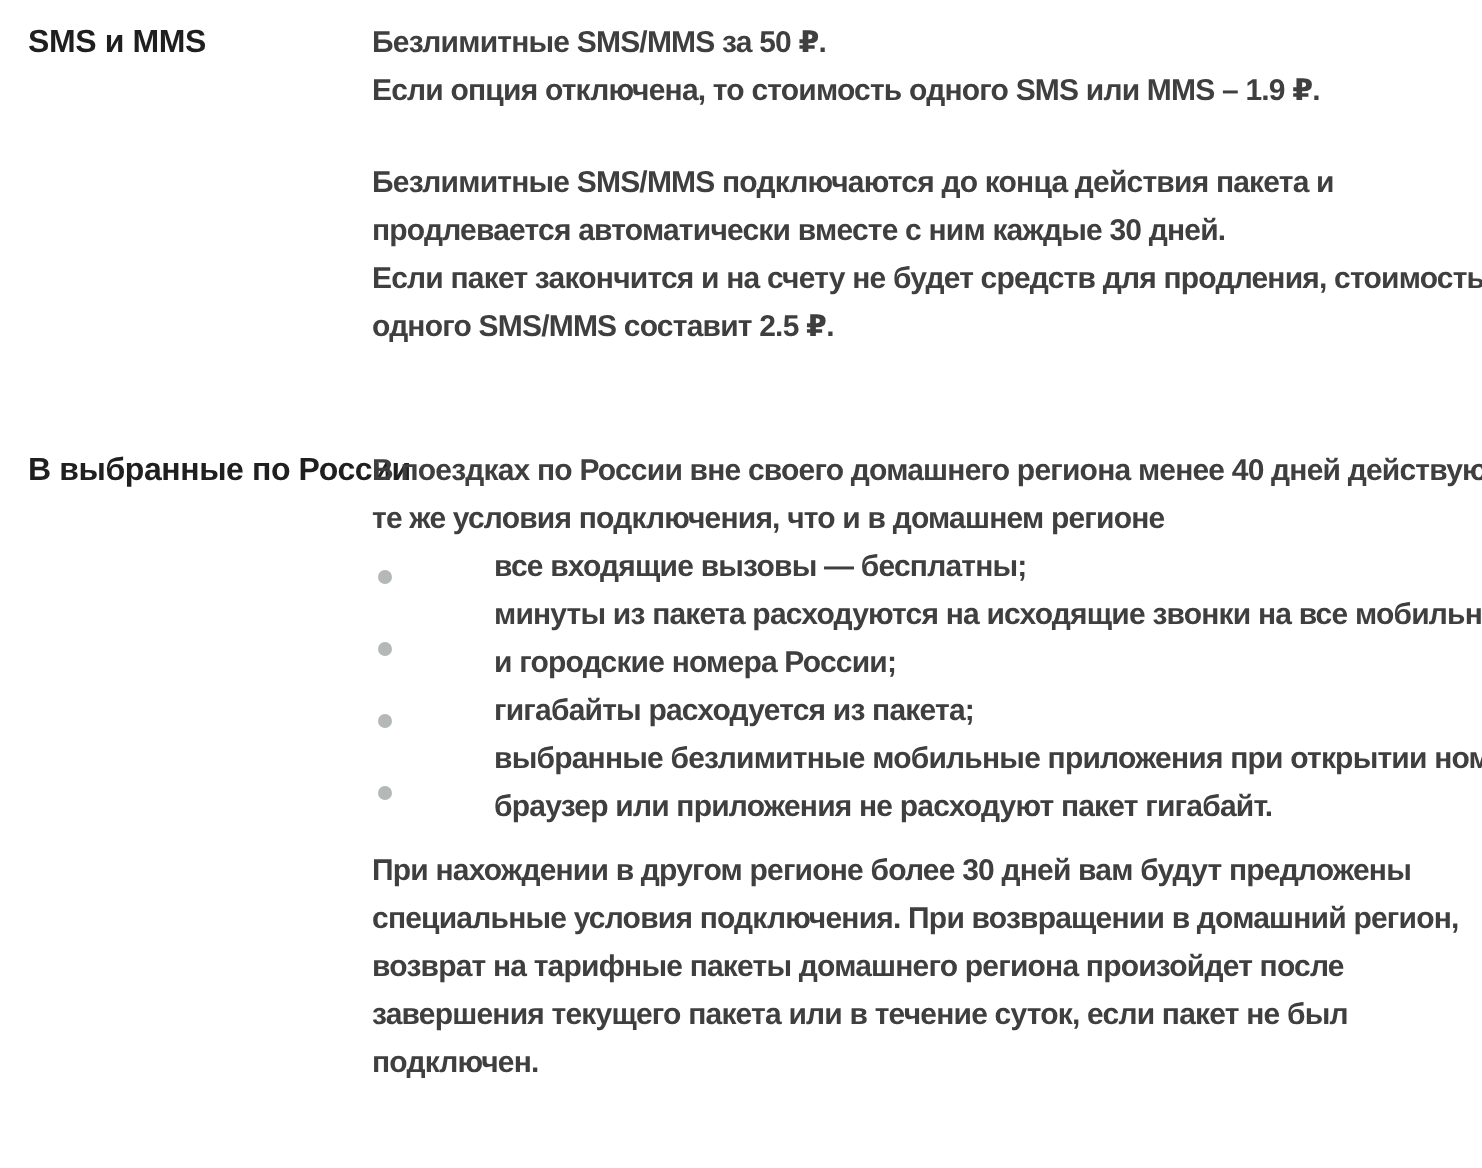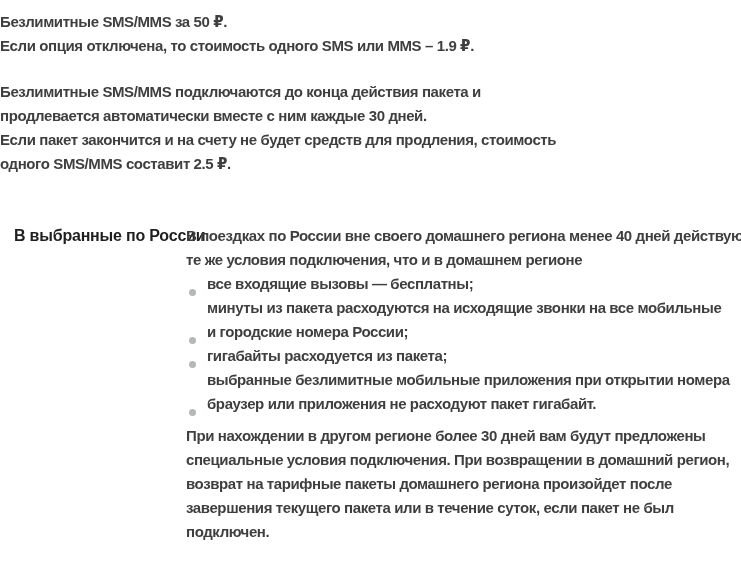--- a/index.html
+++ b/index.html
@@ -55,21 +55,22 @@
   .para.gap-before {
     margin-top: 22px;
   }
   .bullet-list {
     margin: 0;
     padding: 0;
     list-style: none;
   }
   .bullet-list li {
     display: flex;
-    align-items: flex-end;
+    align-items: center;
+    gap: 40px;
   }
   .bullet {
     flex: 0 0 7px;
     width: 7px;
     height: 7px;
     border-radius: 50%;
     background: #b5b8b8;
     margin: 9px 0 0 3px;
   }
   .li-text {
@@ -82,20 +83,23 @@
   .outro {
     margin-top: 8px;
   }
 </style>
 </head>
 <body>
 
 <main class="page">
 
   <section class="row">
+    <div class="label-col">
+      <h3 class="row-label">SMS и MMS</h3>
+    </div>
     <div class="body-col">
       <p class="para">Безлимитные SMS/MMS за 50 ₽.
 Если опция отключена, то стоимость одного SMS или MMS – 1.9 ₽.</p>
       <p class="para gap-before">Безлимитные SMS/MMS подключаются до конца действия пакета и
 продлевается автоматически вместе с ним каждые 30 дней.
 Если пакет закончится и на счету не будет средств для продления, стоимость
 одного SMS/MMS составит 2.5 ₽.</p>
     </div>
   </section>
 

